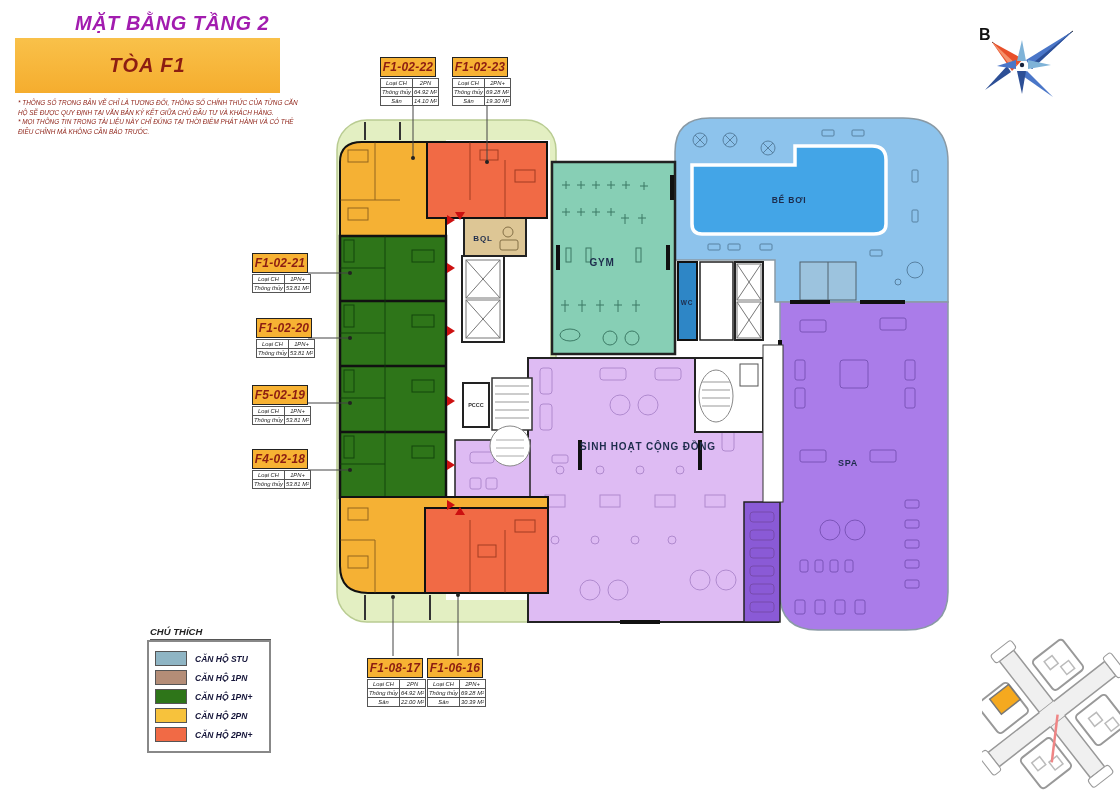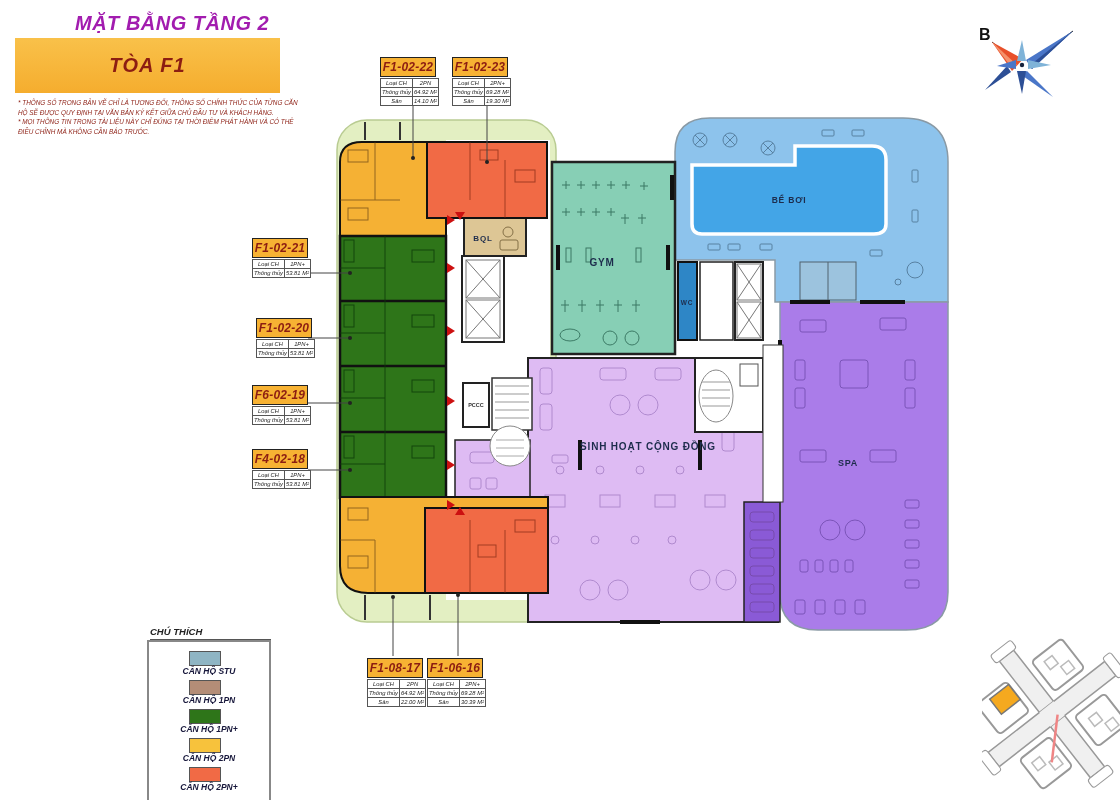--- a/index.html
+++ b/index.html
@@ -20,21 +20,21 @@
       font-style:italic;font-size:12px;text-align:center;padding:2px 0;letter-spacing:.2px;}
   .callout table{width:100%;border-collapse:collapse;background:#fff;margin-top:1px;}
   .callout td{border:1px solid #555;font-size:5.8px;font-style:italic;color:#222;
       padding:1px 1px;text-align:center;white-space:nowrap;}
   .callout td:first-child{width:52%;}
   
   .legend{position:absolute;left:147px;top:626px;width:124px;z-index:5;}
   .legend .lg-title{font-size:9.5px;font-weight:bold;font-style:italic;color:#222;
       border-bottom:1.5px solid #555;padding-bottom:2px;margin-left:3px;}
   .legend .lg-box{border:2px solid #888;background:#fff;padding:5px 6px;}
-  .lg-row{display:flex;align-items:center;margin:4px 0;flex-direction:column;}
+  .lg-row{display:flex;align-items:center;margin:4px 0;}
   .lg-sw{width:30px;height:13px;border:1px solid #555;margin-right:8px;flex:0 0 auto;}
   .lg-lb{font-size:8.5px;font-weight:bold;font-style:italic;color:#16163a;white-space:nowrap;}
   
   .plan-svg{position:absolute;left:330px;top:105px;z-index:1;}
   .leader-svg{position:absolute;left:0;top:0;z-index:4;pointer-events:none;}
   .compass-svg{position:absolute;left:965px;top:14px;z-index:3;}
   .minimap-svg{position:absolute;left:982px;top:632px;z-index:3;}
   svg text{font-family:"Liberation Sans",sans-serif;}
   .room-lb{font-weight:bold;fill:#1d2c4c;letter-spacing:.8px;}
 </style>
@@ -403,21 +403,21 @@
           <td>Thông thủy</td>
           <td>69.28 M²</td>
         </tr>
         <tr>
           <td>Sân</td>
           <td>19.30 M²</td>
         </tr>
       </tbody>
     </table>
   </div>
-<div class="callout" style="left:252px;top:238px">
+<div class="callout" style="left:252px;top:253px">
     <div class="hd">F1-02-21</div>
     <table>
       <tbody>
         <tr>
           <td>Loại CH</td>
           <td>1PN+</td>
         </tr>
         <tr>
           <td>Thông thủy</td>
           <td>53.81 M²</td>
@@ -434,21 +434,21 @@
           <td>1PN+</td>
         </tr>
         <tr>
           <td>Thông thủy</td>
           <td>53.81 M²</td>
         </tr>
       </tbody>
     </table>
   </div>
 <div class="callout" style="left:252px;top:385px">
-    <div class="hd">F6-02-19</div>
+    <div class="hd">F5-02-19</div>
     <table>
       <tbody>
         <tr>
           <td>Loại CH</td>
           <td>1PN+</td>
         </tr>
         <tr>
           <td>Thông thủy</td>
           <td>53.81 M²</td>
         </tr>

